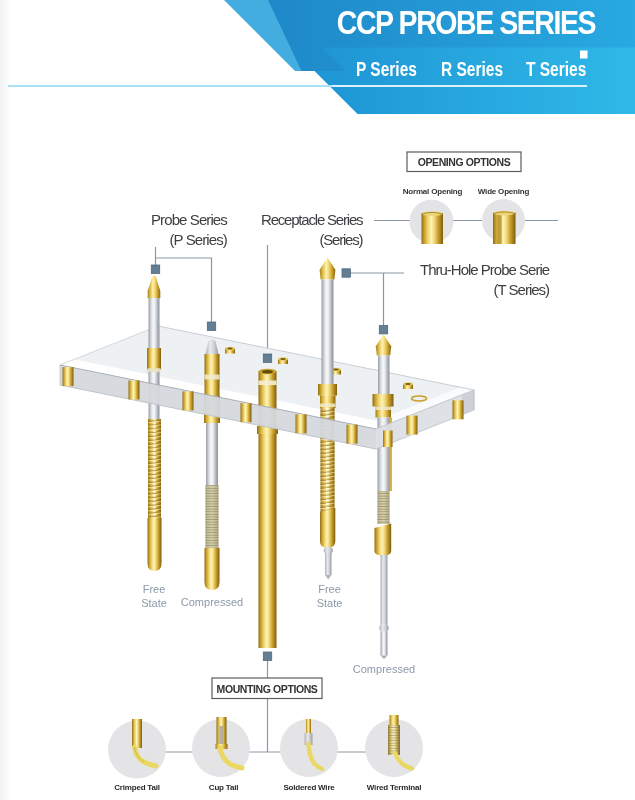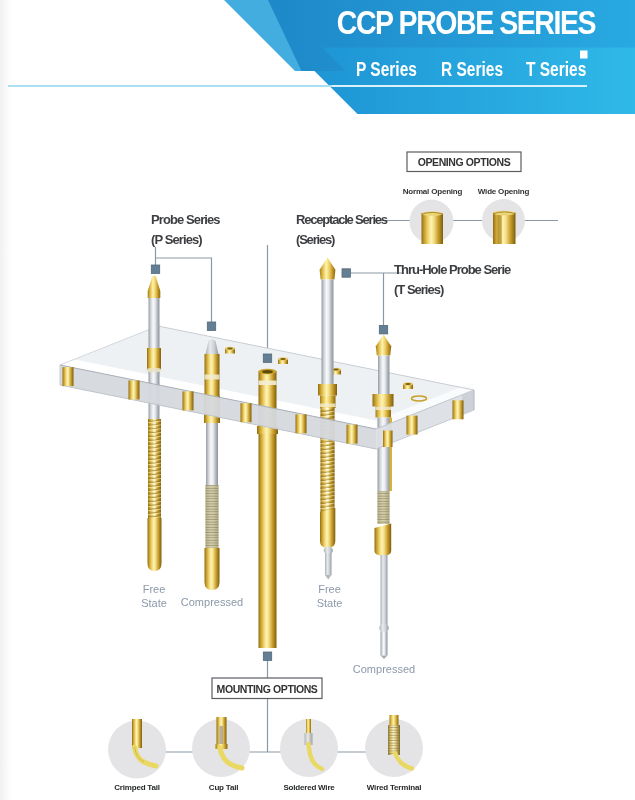--- a/index.html
+++ b/index.html
@@ -1,19 +1,19 @@
 <!DOCTYPE html>
 <html><head>
 <meta charset="utf-8">
 <style>
   html,body{margin:0;padding:0;}
   body{width:635px;height:800px;position:relative;background:#fff;overflow:hidden;
        font-family:"Liberation Sans",sans-serif;}
   .abs{position:absolute;}
-  .lbl{position:absolute;font-weight:bold;color:#3c3e41;font-size:13px;line-height:20px;}
+  .lbl{position:absolute;font-weight:normal;color:#3c3e41;font-size:15px;line-height:20px;text-align:right;}
   .sub{position:absolute;font-weight:normal;color:#8b99a9;text-align:center;}
 </style>
 </head>
 <body>
 
 <div class="abs" style="left:0;top:0;width:11px;height:800px;background:linear-gradient(to right,#f0f1f2,rgba(255,255,255,0));"></div>
 
 <svg class="abs" style="left:0;top:0" width="635" height="120" viewBox="0 0 635 120">
   <defs>
     <linearGradient id="hg1" x1="0" y1="0" x2="1" y2="0">
@@ -284,18 +284,18 @@
 
 <g font-size="8" font-weight="bold" fill="#26282a" text-anchor="middle" letter-spacing="-0.2">
   <text x="137" y="790">Crimped Tail</text>
   <text x="223.5" y="790">Cup Tail</text>
   <text x="309" y="790">Soldered Wire</text>
   <text x="394" y="790">Wired Terminal</text>
 </g>
 </svg>
 
 <div class="lbl" style="left:151px;top:210px;letter-spacing:-0.9px;">Probe Series<br>(P Series)</div>
-<div class="lbl" style="left:261px;top:210px;letter-spacing:-1.2px;margin-left:35px;">Receptacle Series<br>(Series)</div>
-<div class="lbl" style="left:394px;top:260px;letter-spacing:-1.0px;">Thru-Hole Probe Serie<br>(T Series)</div>
+<div class="lbl" style="left:261px;top:210px;letter-spacing:-1.2px;">Receptacle Series<br>(Series)</div>
+<div class="lbl" style="left:420px;top:260px;letter-spacing:-1.0px;">Thru-Hole Probe Serie<br>(T Series)</div>
 <div class="sub" style="left:114px;top:583px;width:80px;font-size:11px;line-height:13.5px;">Free<br>State</div>
 <div class="sub" style="left:172px;top:596px;width:80px;font-size:11px;">Compressed</div>
 <div class="sub" style="left:289.5px;top:583px;width:80px;font-size:11px;line-height:13.5px;">Free<br>State</div>
 <div class="sub" style="left:344px;top:663px;width:80px;font-size:11px;">Compressed</div>
 
 </body></html>

